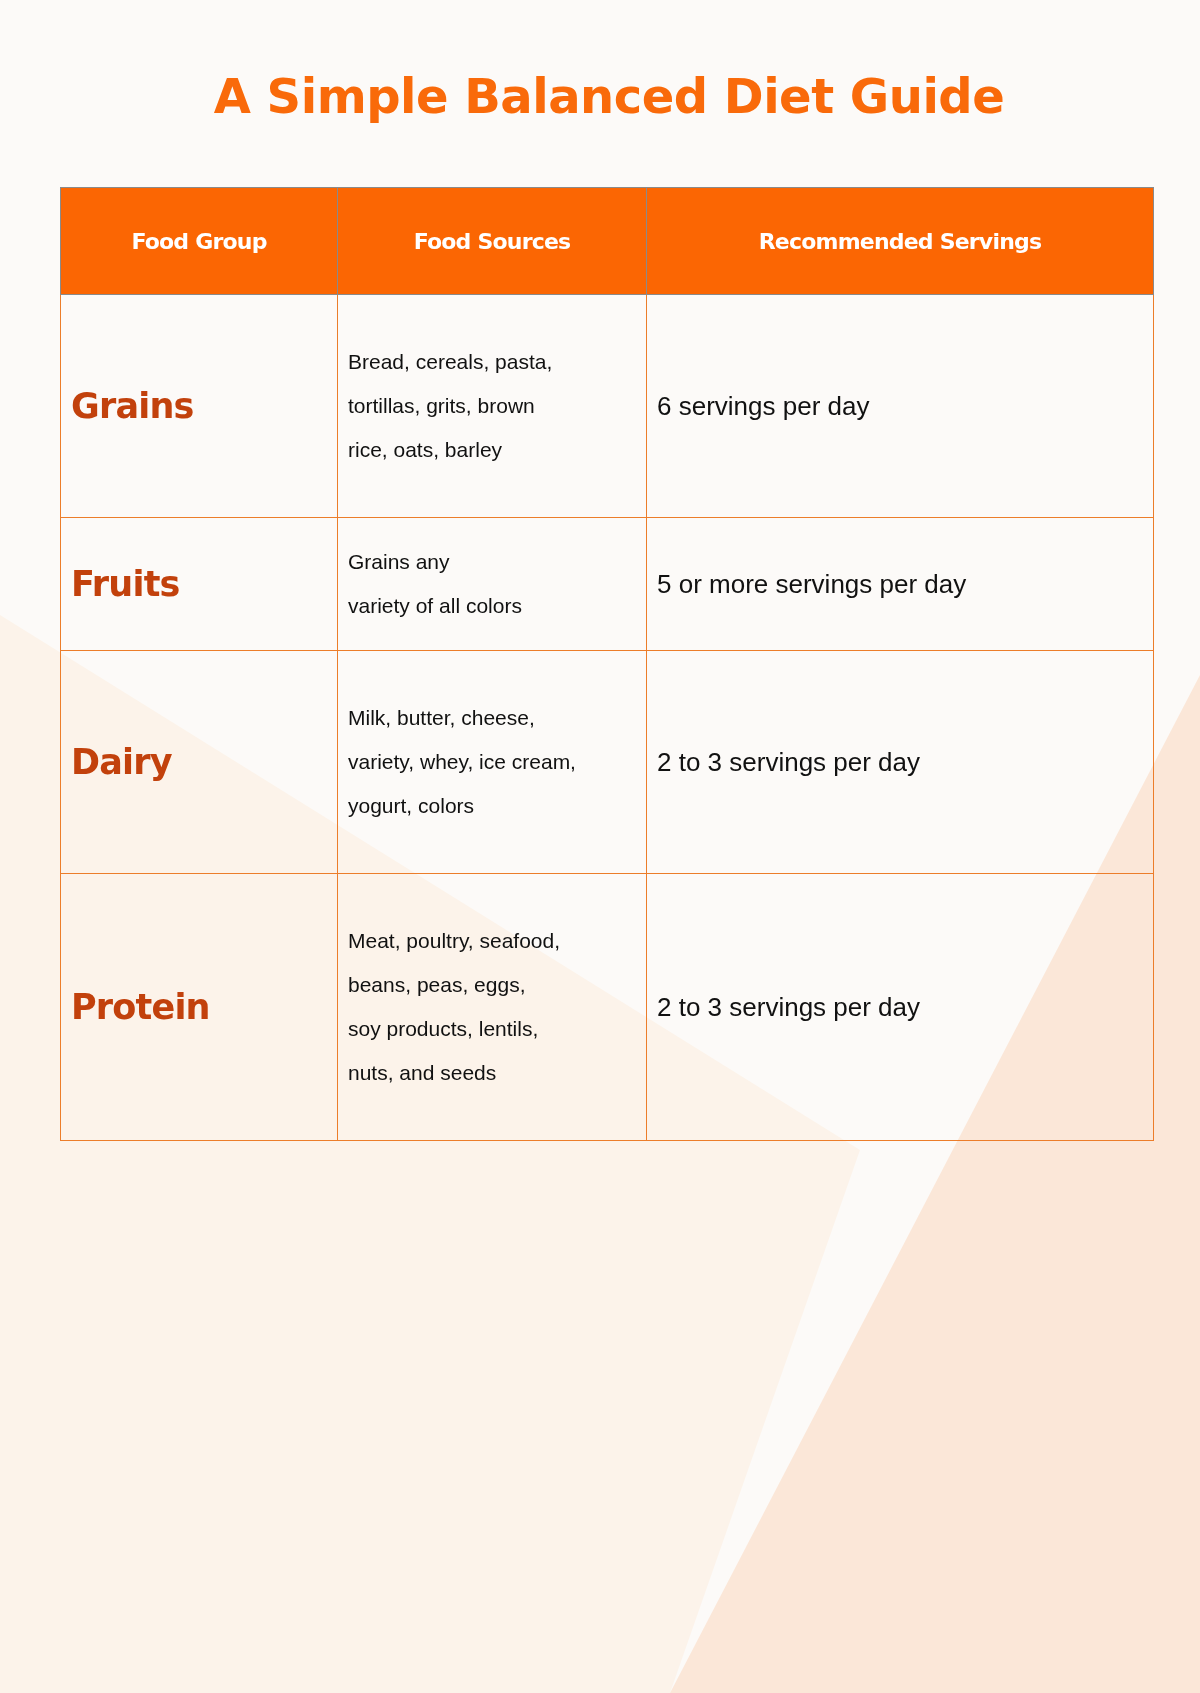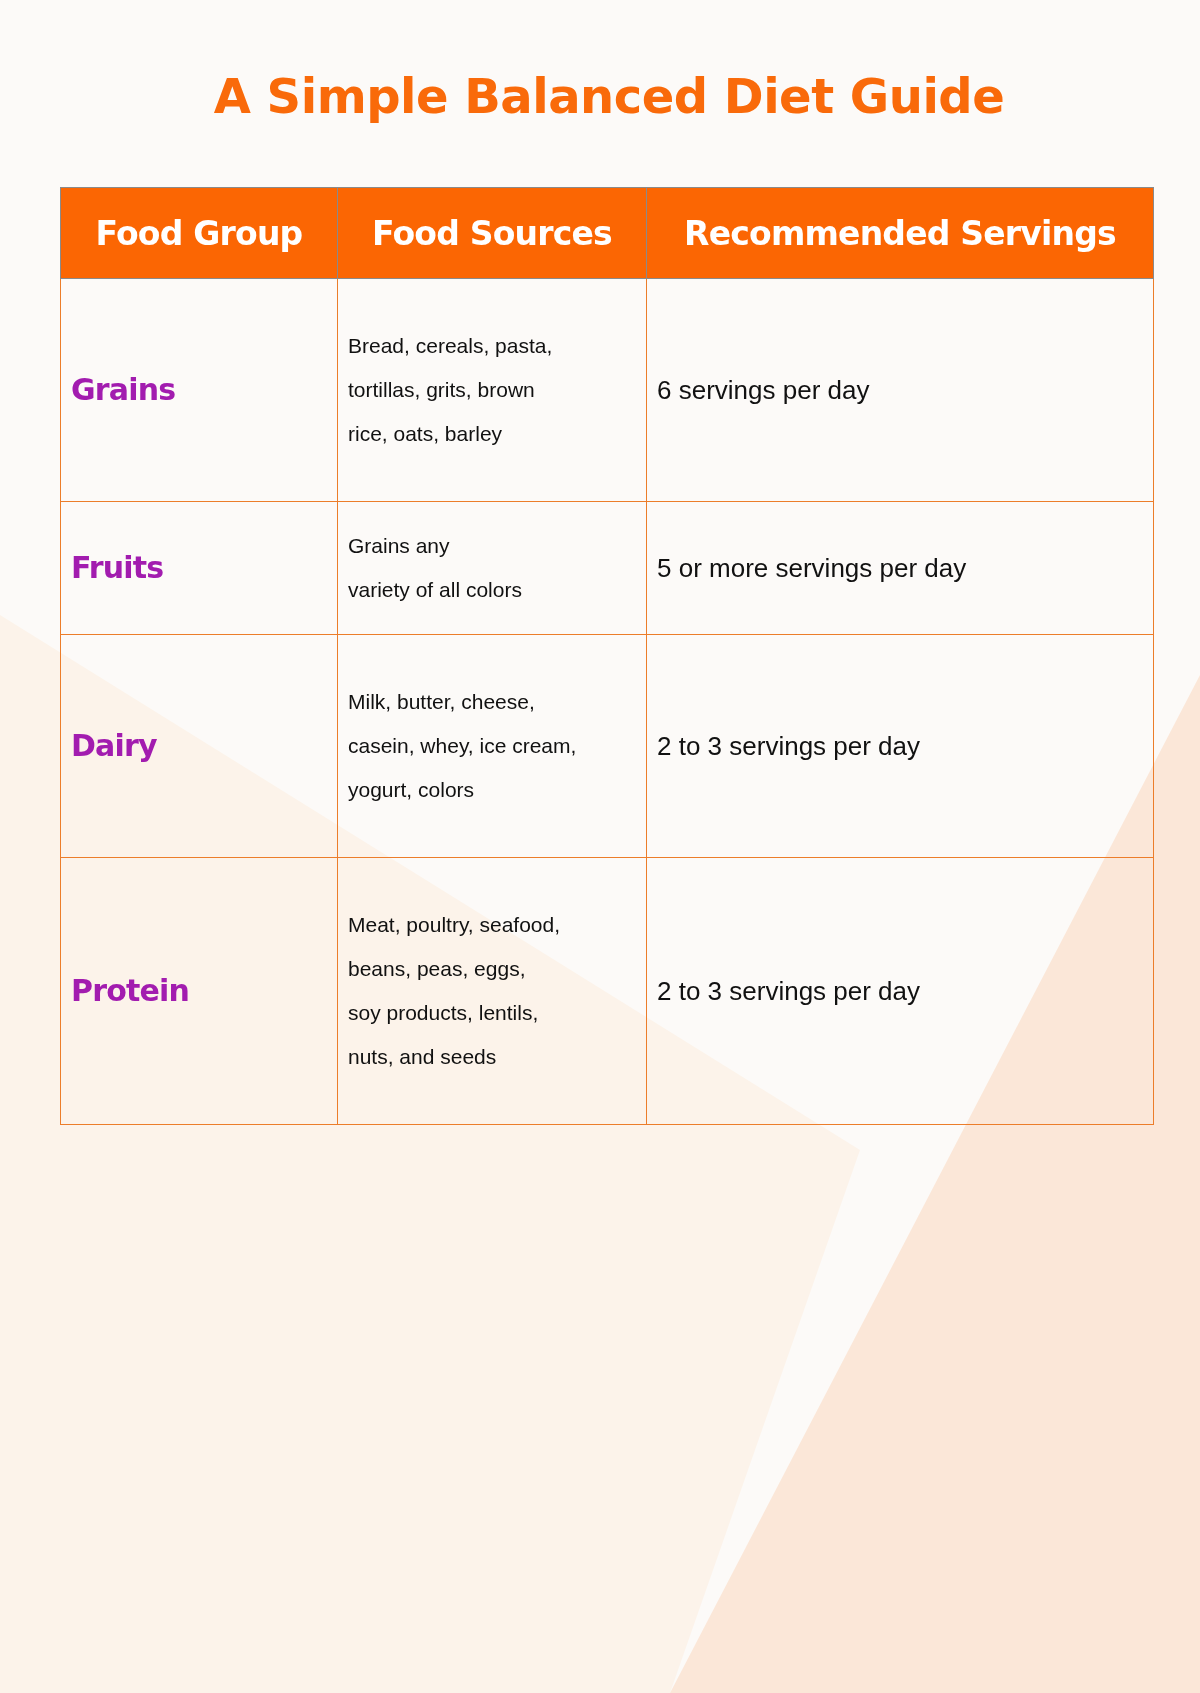--- a/index.html
+++ b/index.html
@@ -46,41 +46,41 @@
       top: 187px;
       width: 1093px;
       border-collapse: collapse;
       table-layout: fixed;
     }
     table.diet th {
       background: #fb6603;
       color: #ffffff;
       font-family: "DejaVu Sans", sans-serif;
       font-weight: bold;
-      font-size: 33px;
+      font-size: 22px;
       letter-spacing: -0.8px;
       height: 90px;
-      padding: 0;
+      padding: 8px;
       border: 1.5px solid #8a8a8a;
       text-align: center;
       vertical-align: middle;
     }
     table.diet td {
       border: 1.5px solid #ec7d2a;
       vertical-align: middle;
       padding: 0 10px;
       background: transparent;
     }
     td.group {
       font-family: "DejaVu Sans", sans-serif;
       font-weight: bold;
-      font-size: 30px;
+      font-size: 35px;
       letter-spacing: -0.8px;
       line-height: 44px;
-      color: #a21caf;
+      color: #c2410c;
     }
     td.sources {
       font-size: 21px;
       line-height: 44px;
       color: #111111;
     }
     td.servings {
       font-size: 26px;
       color: #111111;
     }
@@ -136,21 +136,21 @@
         </td>
         <td class="servings">5 or more servings per day</td>
       </tr>
 
       <tr style="height:223px">
         <td class="group">
           <span class="line">Dairy</span>
         </td>
         <td class="sources">
           <span class="line">Milk, butter, cheese,</span>
-          <span class="line">casein, whey, ice cream,</span>
+          <span class="line">variety, whey, ice cream,</span>
           <span class="line">yogurt, colors</span>
         </td>
         <td class="servings">2 to 3 servings per day</td>
       </tr>
 
       <tr style="height:267px">
         <td class="group">
           <span class="line">Protein</span>
         </td>
         <td class="sources">

